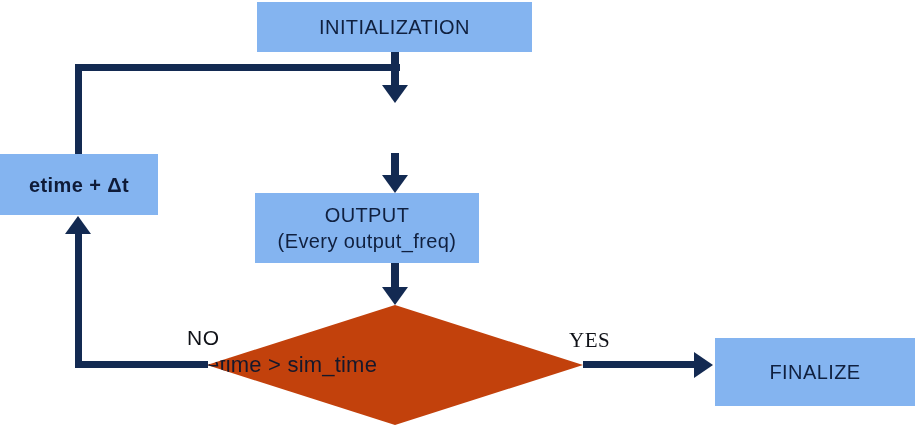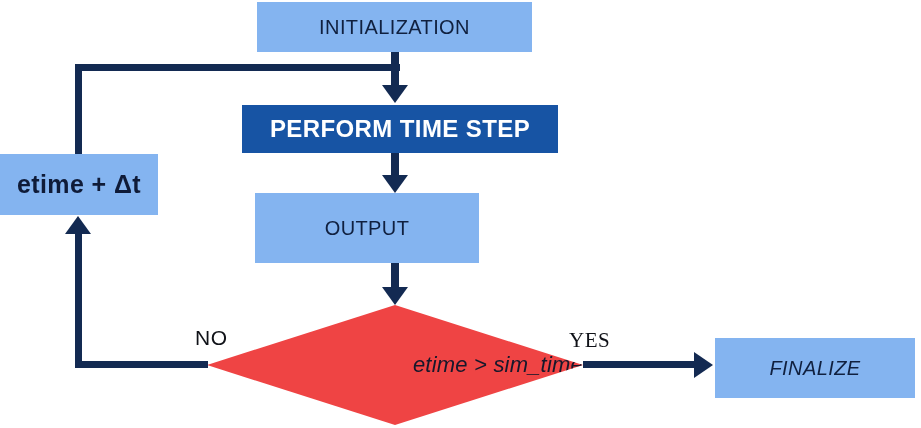--- a/index.html
+++ b/index.html
@@ -26,21 +26,21 @@
   .node-light { background: #84B4F0; }
   .node-dark {
     background: #1754A4;
     color: #ffffff;
     font-weight: bold;
     font-size: 24px;
     letter-spacing: 0.4px;
   }
   .node-bold {
     font-weight: bold;
-    font-size: 25px;
+    font-size: 20px;
     color: #0F1B38;
   }
   .line {
     position: absolute;
     background: #132A52;
   }
   .arrowhead {
     position: absolute;
     width: 0;
     height: 0;
@@ -59,26 +59,25 @@
     border-top: 13px solid transparent;
     border-bottom: 13px solid transparent;
     border-left: 19px solid #132A52;
   }
   .diamond {
     position: absolute;
     left: 207px;
     top: 305px;
     width: 376px;
     height: 120px;
-    background: #ef4444;
+    background: #c2410c;
     clip-path: polygon(50% 0, 100% 50%, 50% 100%, 0 50%);
     display: flex;
     align-items: center;
-    justify-content: flex-end;
-    font-style: italic;
+    justify-content: flex-start;
   }
   .diamond-label {
     font-size: 22px;
     color: #16182B;
     letter-spacing: 0.2px;
   }
   .edge-label {
     position: absolute;
     font-size: 21px;
     color: #101218;
@@ -94,48 +93,46 @@
   <div class="node node-light" style="left:257px; top:2px; width:275px; height:50px;">
     <span>INITIALIZATION</span>
   </div>
 
   <div class="line" style="left:75px; top:64px; width:325px; height:7px;"></div>
   <div class="line" style="left:75px; top:64px; width:7px; height:91px;"></div>
 
   <div class="line" style="left:391px; top:52px; width:8px; height:34px;"></div>
   <div class="arrowhead ah-down" style="left:382px; top:85px;"></div>
 
-  <div class="node node-dark" style="left:242px; top:105px; width:316px; height:48px;">
-    <span>PERFORM TIME STEP</span>
-  </div>
 
   <div class="line" style="left:391px; top:153px; width:8px; height:23px;"></div>
   <div class="arrowhead ah-down" style="left:382px; top:175px;"></div>
 
   <div class="node node-light" style="left:255px; top:193px; width:224px; height:70px;">
     <span>OUTPUT</span>
+    <span class="sublabel">(Every output_freq)</span>
   </div>
 
   <div class="line" style="left:391px; top:263px; width:8px; height:25px;"></div>
   <div class="arrowhead ah-down" style="left:382px; top:287px;"></div>
 
   <div class="diamond">
     <span class="diamond-label">etime &gt; sim_time</span>
   </div>
 
-  <div class="edge-label" style="left:187px; top:326px;margin-left:8px;">NO</div>
+  <div class="edge-label" style="left:187px; top:326px;">NO</div>
   <div class="line" style="left:75px; top:361px; width:133px; height:7px;"></div>
   <div class="line" style="left:75px; top:232px; width:7px; height:136px;"></div>
   <div class="arrowhead ah-up" style="left:65px; top:216px;"></div>
 
   <div class="node node-light node-bold" style="left:0px; top:154px; width:158px; height:61px;">
     <span>etime + Δt</span>
   </div>
 
   <div class="edge-label" style="left:569px; top:328px;font-family:Liberation Serif, serif;">YES</div>
   <div class="line" style="left:583px; top:361px; width:111px; height:7px;"></div>
   <div class="arrowhead ah-right" style="left:694px; top:352px;"></div>
 
-  <div class="node node-light" style="left:715px; top:338px; width:200px; height:60px;font-style:italic;">
+  <div class="node node-light" style="left:715px; top:338px; width:200px; height:68px;">
     <span>FINALIZE</span>
   </div>
 
 </div>
 
 </body></html>

